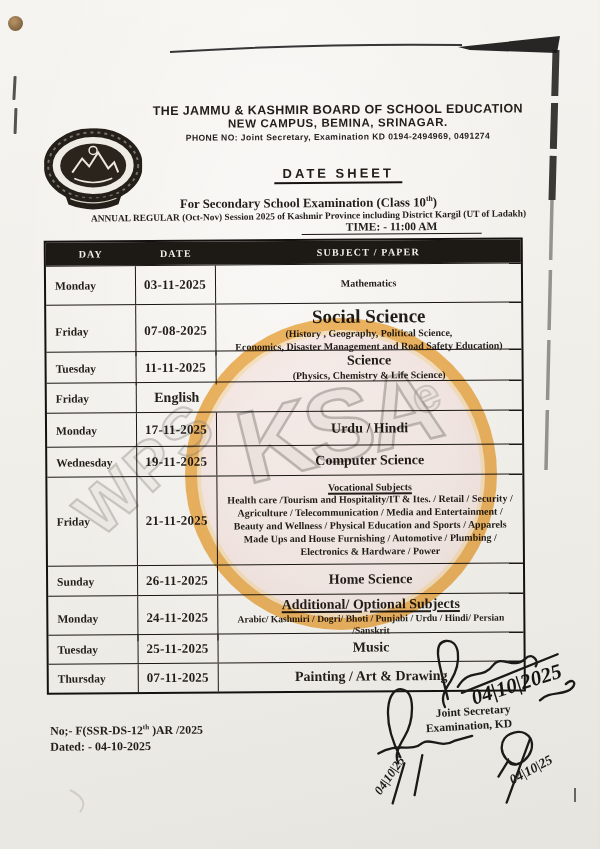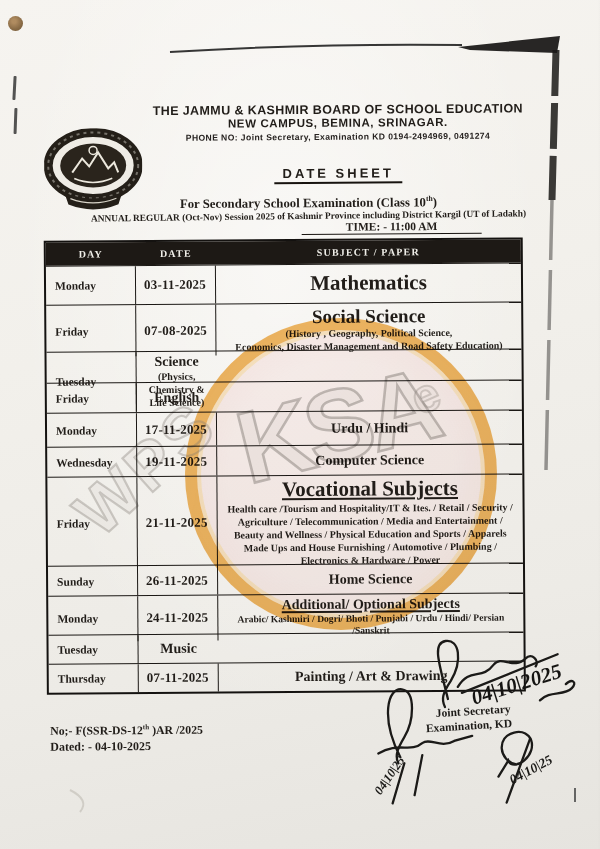--- a/index.html
+++ b/index.html
@@ -45,21 +45,21 @@
     font-weight:700;font-size:10px;letter-spacing:1.2px;}
   .trow{display:grid;grid-template-columns:90px 80px 1fr;border-top:1.8px solid #1b1815;}
   .trow .c-day{display:flex;align-items:center;padding-left:9px;border-right:1.8px solid #1b1815;
     font-weight:700;font-size:11.5px;}
   .trow .c-date{display:flex;align-items:center;padding-left:8px;border-right:1.8px solid #1b1815;
     font-weight:700;font-size:13px;letter-spacing:.2px;}
   .trow .c-sub{display:flex;flex-direction:column;align-items:center;justify-content:center;
     padding:2px 6px;text-align:center;}
   .s-title{font-weight:700;font-size:14px;line-height:1.12;}
   .s-title.t-lg{font-size:19px;}
-  .s-title.t-md{font-size:21px;}
+  .s-title.t-md{font-size:10px;}
   .s-title.u{text-decoration:underline;text-decoration-thickness:1.6px;text-underline-offset:2px;}
   .s-note{font-weight:700;font-size:10px;line-height:1.3;white-space:pre-line;}
   .s-note:empty{display:none;}
   
   .ref-no{position:absolute;left:48px;top:722px;font-weight:700;font-size:11.8px;}
   .dated{position:absolute;left:48px;top:738px;font-weight:700;font-size:12px;}
   .sig-block{position:absolute;left:368px;top:636px;width:232px;height:185px;}
   
   .watermark{position:absolute;left:0;top:0;width:600px;height:849px;z-index:5;
     mix-blend-mode:multiply;pointer-events:none;}
@@ -142,20 +142,21 @@
         <div class="c-date">07-08-2025</div>
         <div class="c-sub">
             <div class="s-title t-lg">Social Science</div>
             <div class="s-note">(History , Geography, Political Science,
 Economics, Disaster Management and Road Safety Education)</div>
           </div>
       </div>
 
       <div class="trow ink" style="height:30px">
         <div class="c-day">Tuesday</div>
+        <div class="c-date">11-11-2025</div>
         <div class="c-sub">
             <div class="s-title">Science</div>
             <div class="s-note">(Physics, Chemistry &amp; Life Science)</div>
           </div>
       </div>
 
       <div class="trow ink" style="height:29px">
         <div class="c-day">Friday</div>
         <div class="c-sub">
             <div class="s-title">English</div>
@@ -203,20 +204,21 @@
         <div class="c-day">Monday</div>
         <div class="c-date">24-11-2025</div>
         <div class="c-sub">
             <div class="s-title u">Additional/ Optional Subjects</div>
             <div class="s-note" style="font-size:9.6px">Arabic/ Kashmiri / Dogri/ Bhoti / Punjabi / Urdu / Hindi/ Persian /Sanskrit</div>
           </div>
       </div>
 
       <div class="trow ink" style="height:28px">
         <div class="c-day">Tuesday</div>
+        <div class="c-date">25-11-2025</div>
         <div class="c-sub">
             <div class="s-title">Music</div>
           </div>
       </div>
 
       <div class="trow ink" style="height:28px">
         <div class="c-day">Thursday</div>
         <div class="c-date">07-11-2025</div>
         <div class="c-sub">
             <div class="s-title">Painting / Art &amp; Drawing</div>

